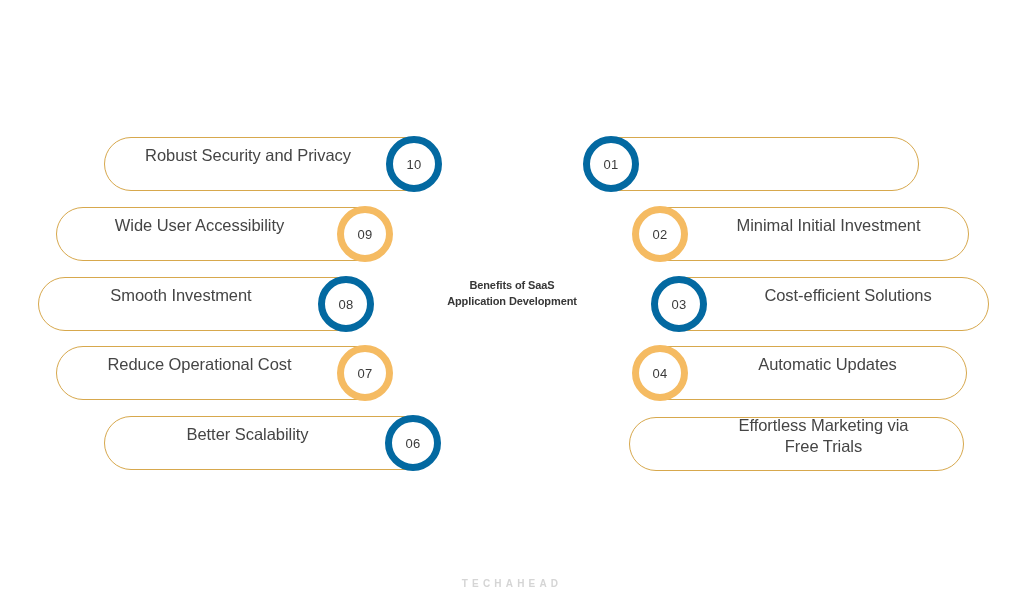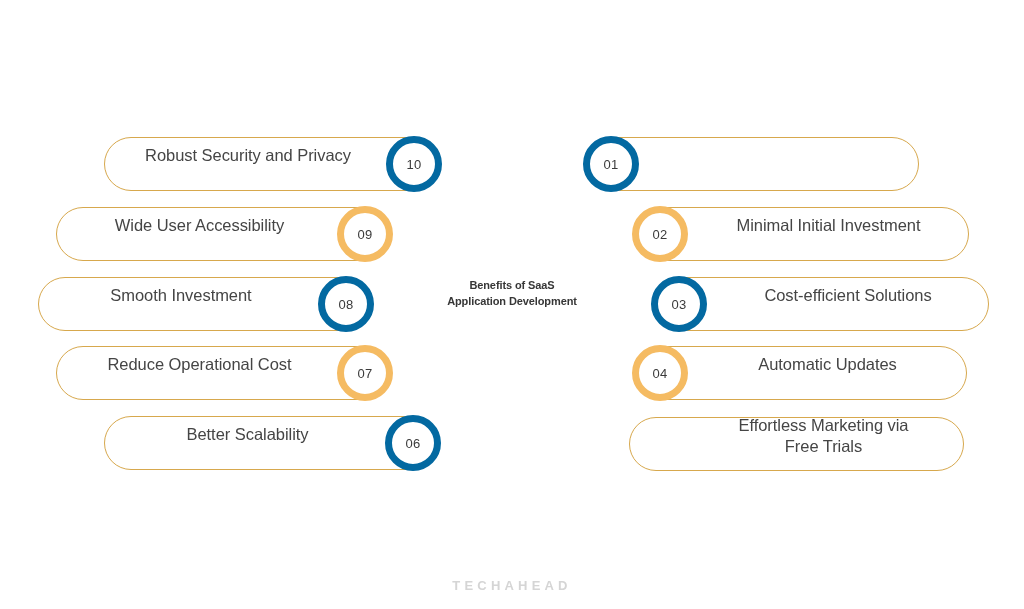--- a/index.html
+++ b/index.html
@@ -99,21 +99,21 @@
   .row.left  .badge { right: -2px; }
   .row.right .badge { left: -2px; }
 
   
   .footer-logo {
     position: absolute;
     left: 0;
     right: 0;
     top: 578px;
     text-align: center;
-    font-size: 13px;
+    font-size: 10px;
     font-weight: bold;
     letter-spacing: 4.2px;
     color: #d5d5d5;
   }
 </style>
 </head>
 <body>
 
 <div id="infographic">
 

